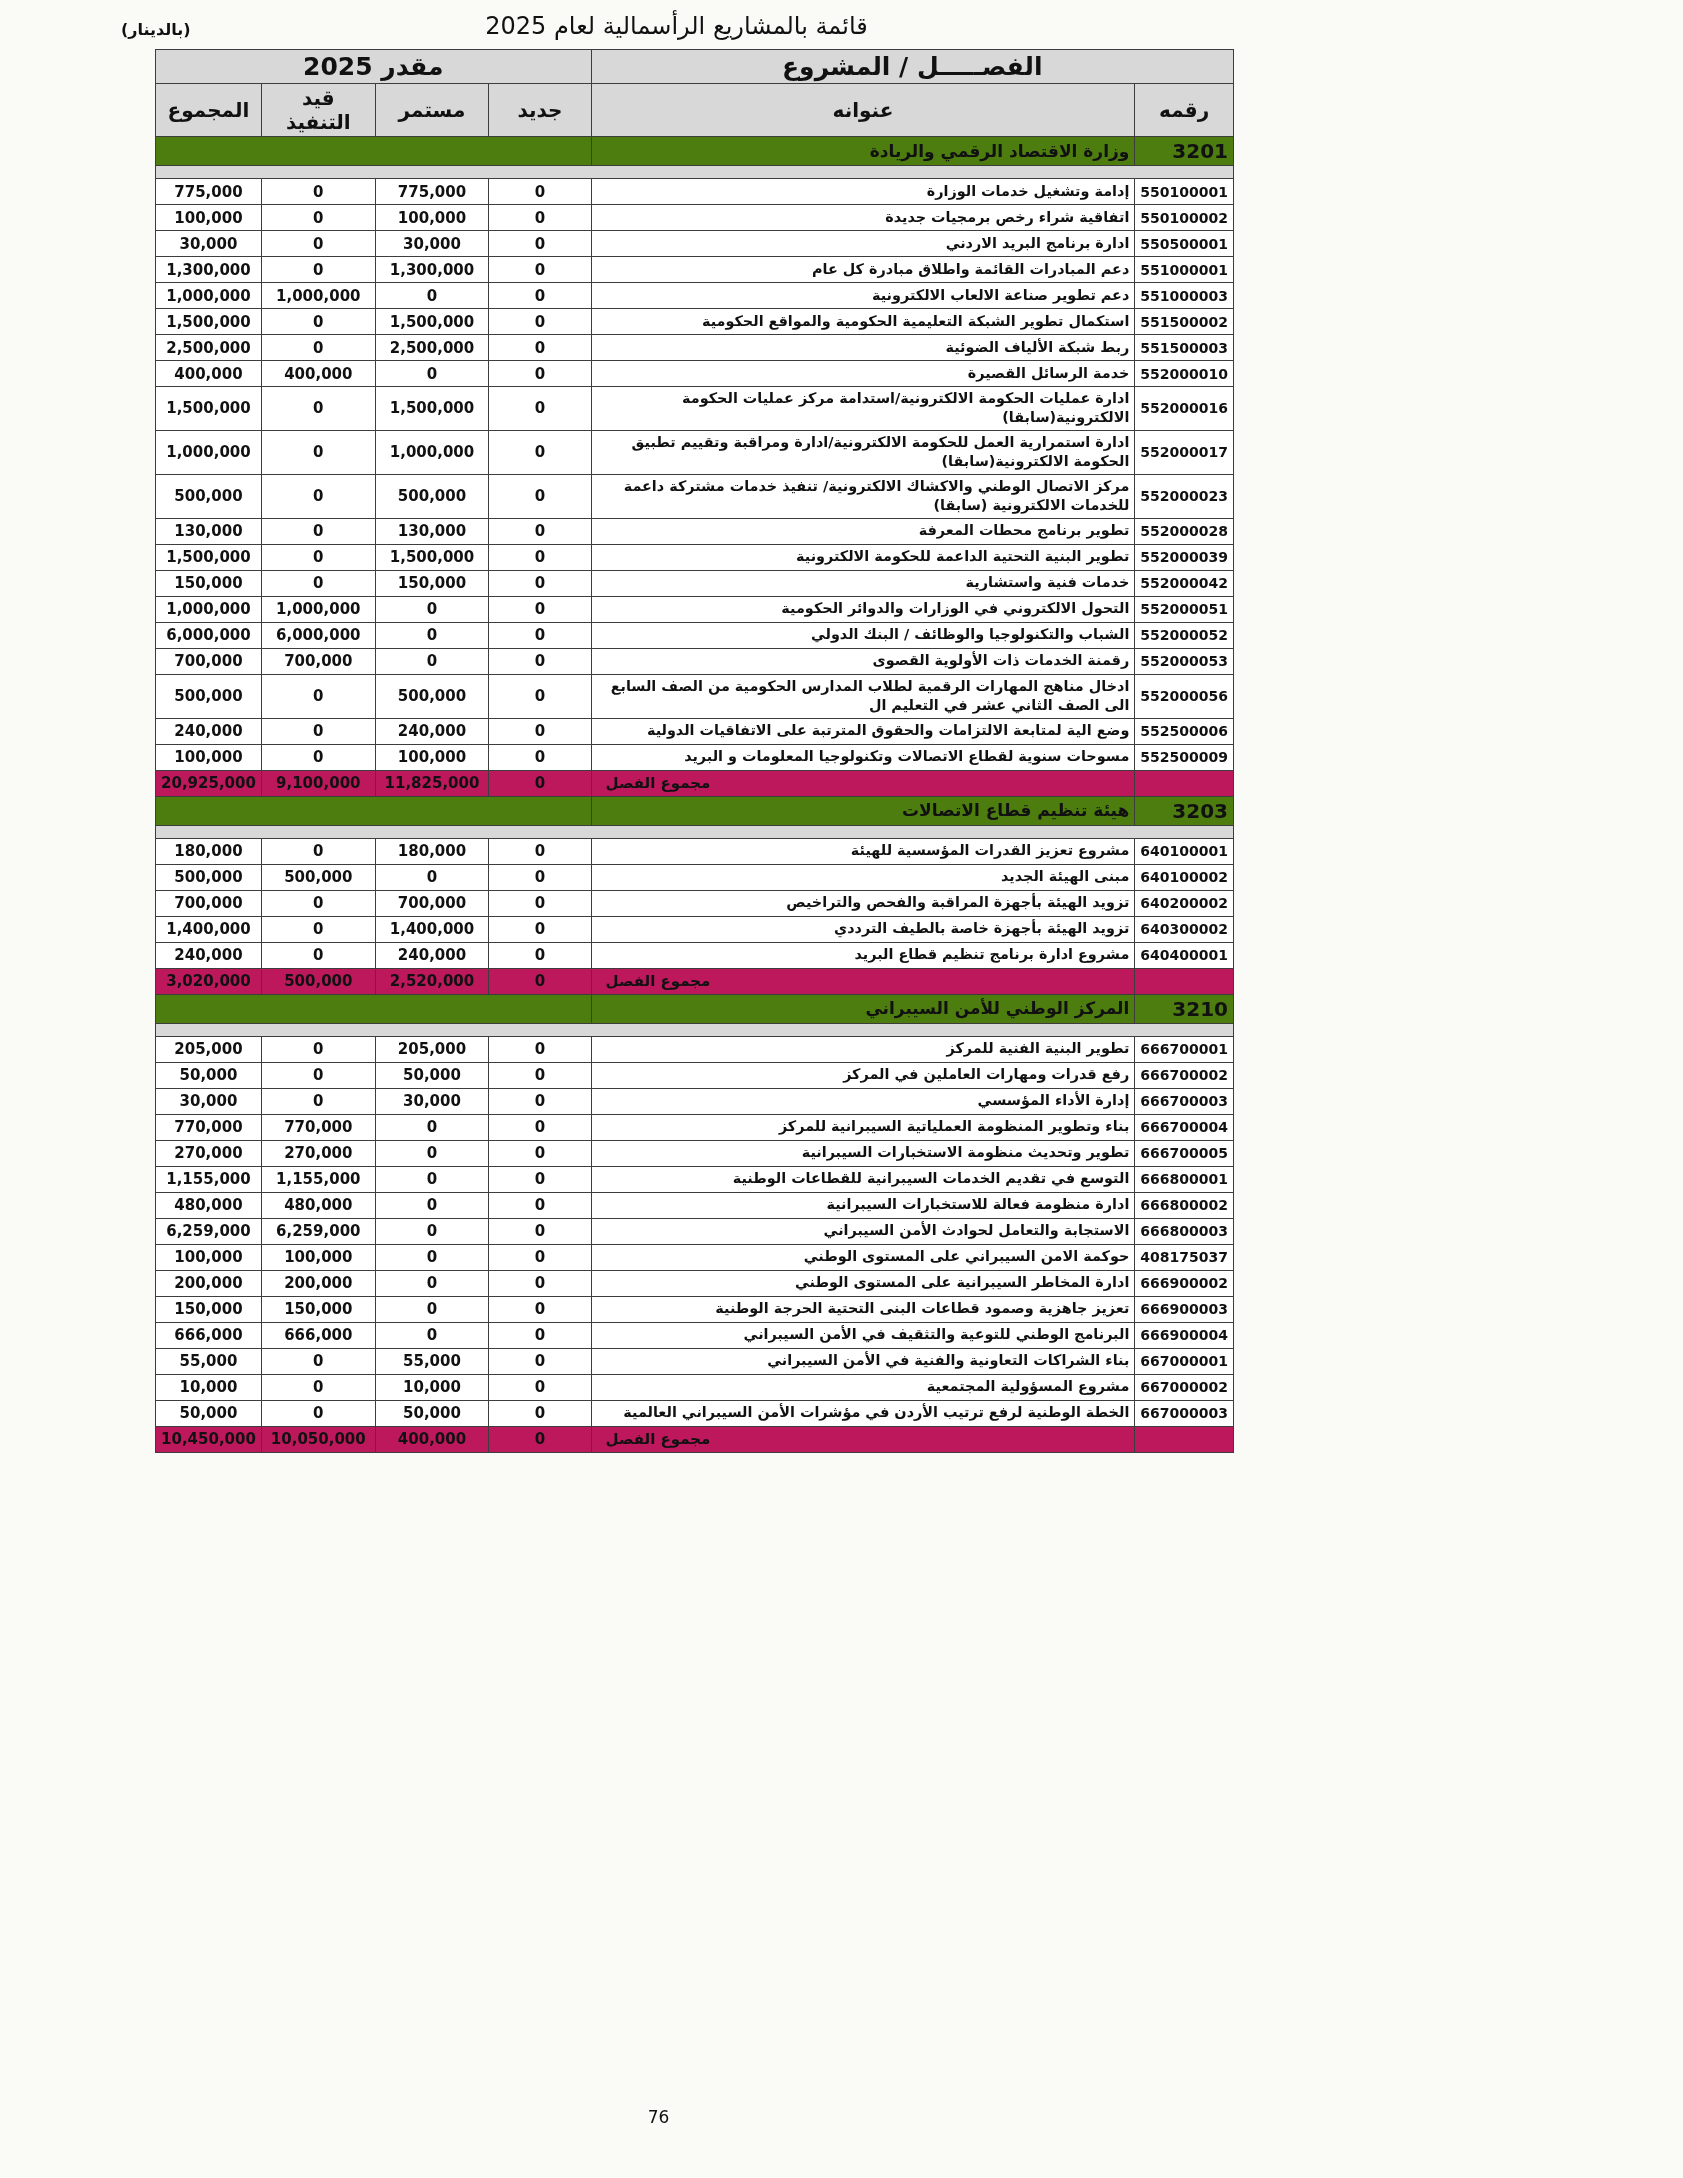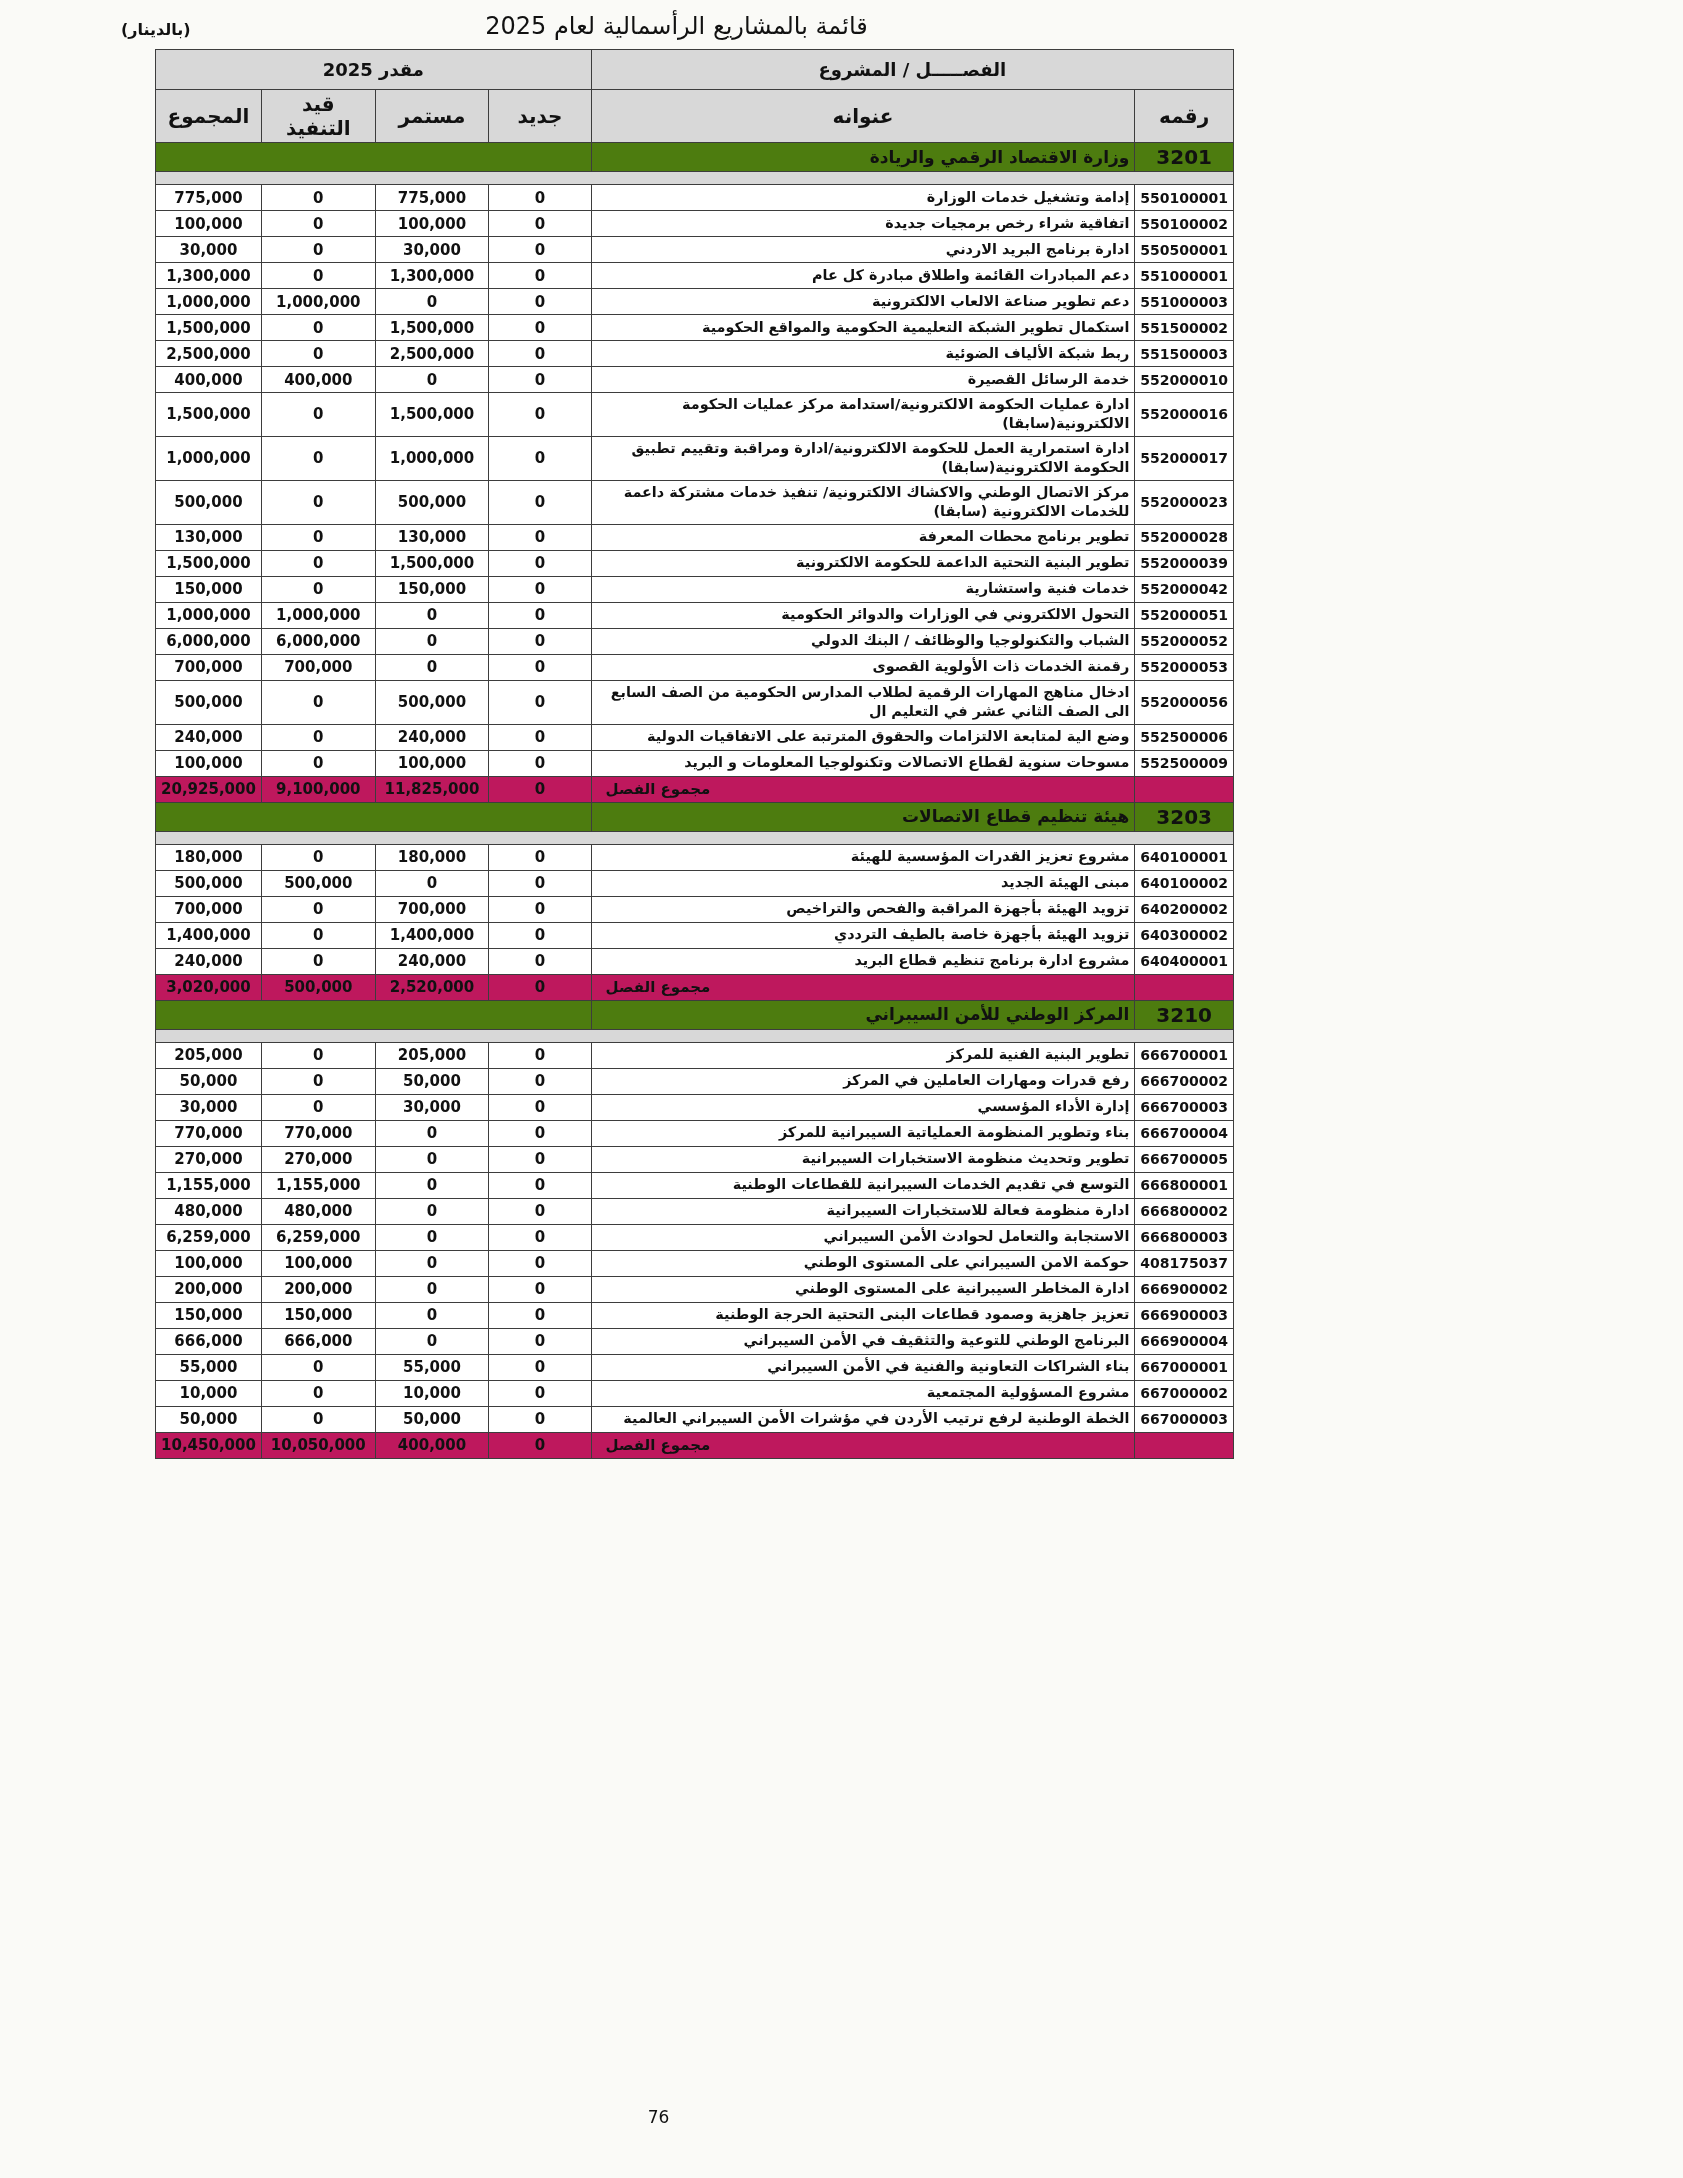--- a/index.html
+++ b/index.html
@@ -35,32 +35,32 @@
     background: #fff;
   }
   table.projects th, table.projects td {
     border: 1px solid #3d3d3d;
     font-weight: bold;
     vertical-align: middle;
     padding: 2px 5px;
   }
   th.group-head {
     background: #d8d8d8;
-    font-size: 18px;
-    height: 40px;
+    font-size: 25px;
+    height: 28px;
     text-align: center;
     margin-left: 36px;
   }
   th.col-head {
     background: #d8d8d8;
     font-size: 20px;
     height: 36px;
     text-align: center;
   }
-  td.c-id   { font-size: 14px; text-align: center; height: 26px; }
+  td.c-id   { font-size: 14px; height: 26px; }
   td.c-num  { font-size: 15px; text-align: center; height: 26px; }
   td.c-title{ font-size: 14.4px; text-align: right; padding: 2px 8px; height: 26px; line-height: 1.35; }
   tr.section-row td { background: #4d7c0f; }
   tr.section-row td.chapter-no { font-size: 20px; }
   tr.section-row td.chapter-title { font-size: 17px; }
   tr.spacer-row td { background: #d8d8d8; height: 13px; padding: 0; }
   tr.total-row td { background: #be185d; }
   tr.total-row td.total-label { text-align: left; padding-left: 14px; font-size: 15px; }
   .page-number {
     position: absolute;

